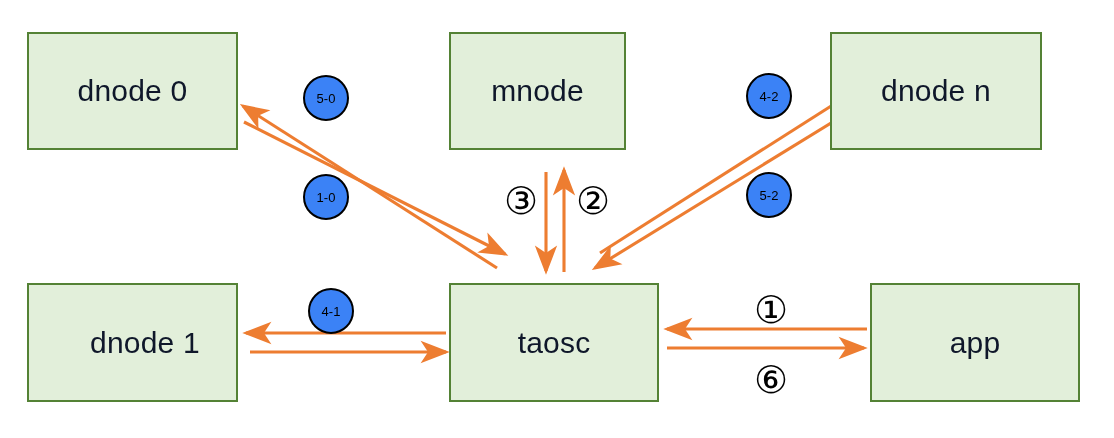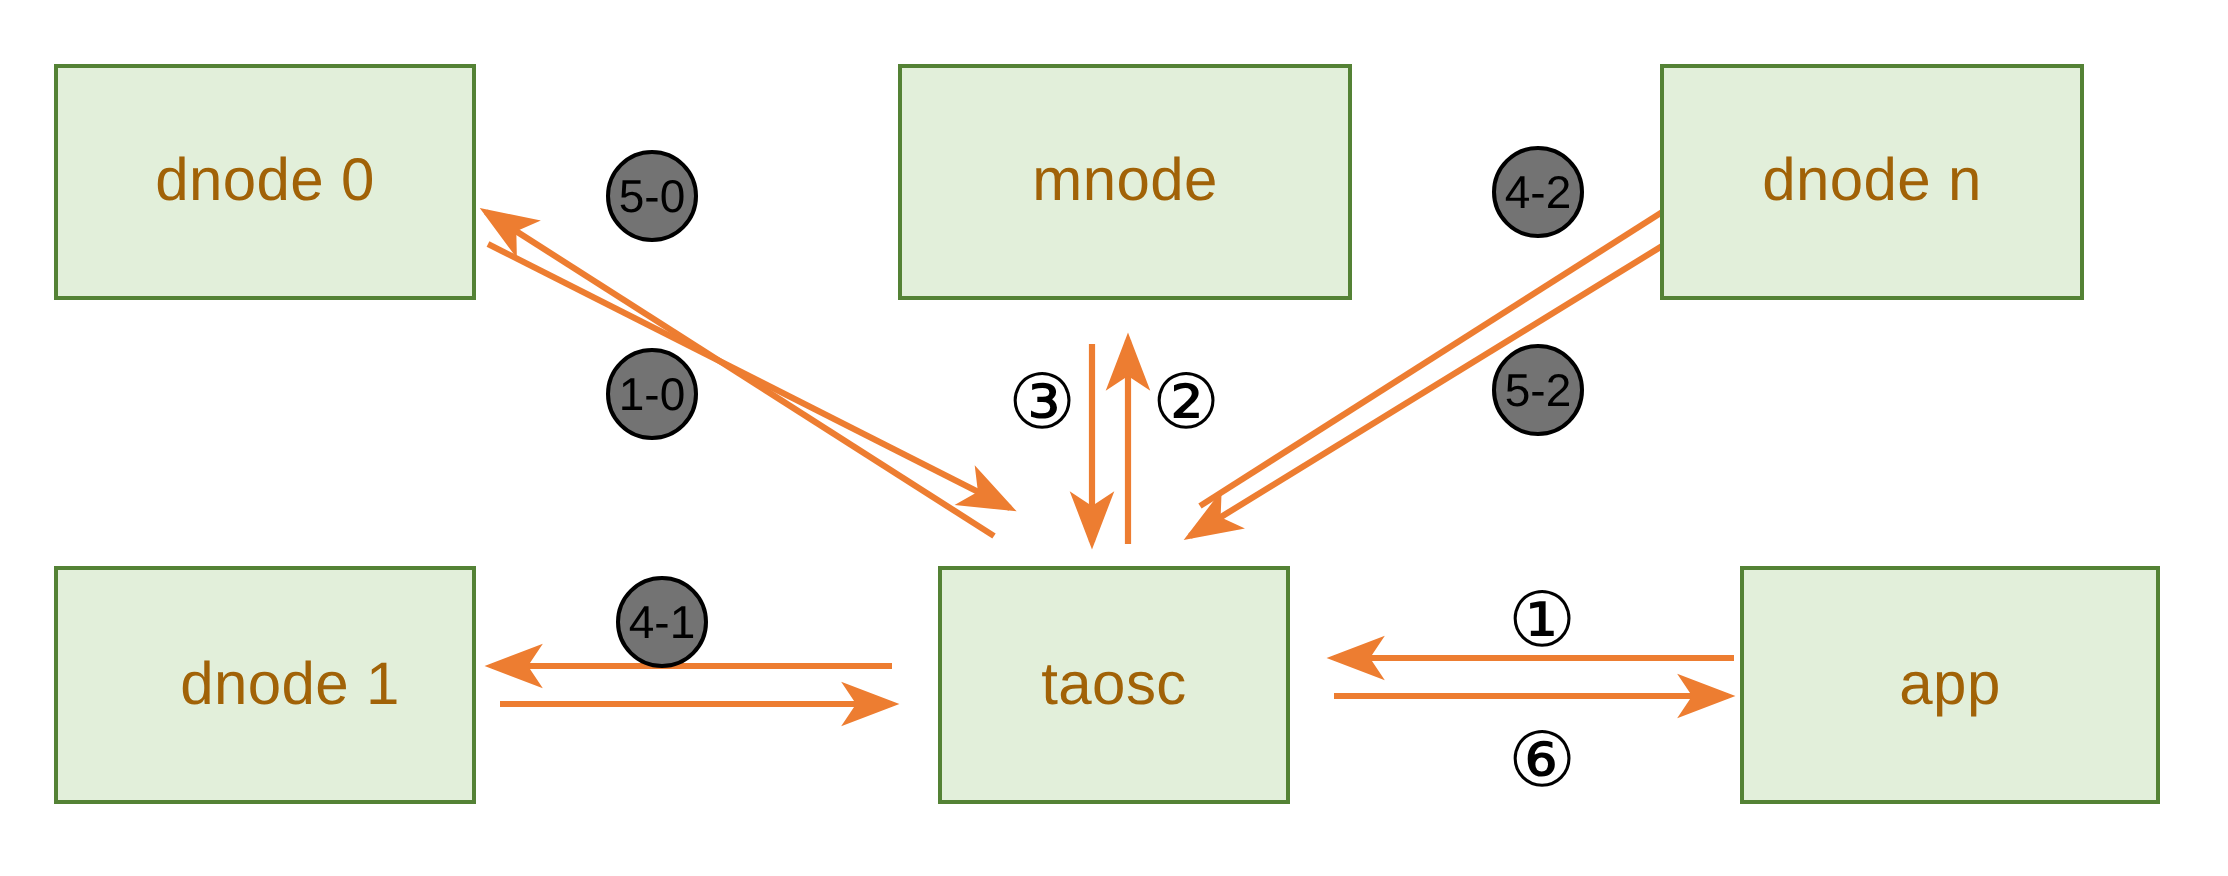--- a/index.html
+++ b/index.html
@@ -22,45 +22,45 @@
     box-sizing: border-box;
     background: #e2efda;
     border: 2px solid #548235;
     display: flex;
     align-items: center;
     justify-content: center;
   }
   .node-label {
     font-family: "Liberation Sans", sans-serif;
     font-size: 30px;
-    color: #a16207;
+    color: #0f172a;
     letter-spacing: 0.2px;
     white-space: nowrap;
   }
   #edges {
     position: absolute;
     left: 0;
     top: 0;
     width: 1114px;
     height: 438px;
     pointer-events: none;
   }
   .edge-label {
     position: absolute;
     box-sizing: border-box;
     width: 46px;
     height: 46px;
     border-radius: 50%;
     border: 2.2px solid #000000;
-    background: #737373;
+    background: #3b82f6;
     display: flex;
     align-items: center;
     justify-content: center;
     font-family: "Liberation Sans", sans-serif;
-    font-size: 23px;
+    font-size: 13px;
     color: #000000;
     line-height: 1;
   }
   .edge-label.glyph {
     border: none;
     background: transparent;
     font-size: 38px;
     font-family: "DejaVu Sans", sans-serif;
   }
 </style>
@@ -97,33 +97,33 @@
       <line x1="867" y1="329" x2="667" y2="329" marker-end="url(#ah)"></line>
 
       <line x1="667" y1="348" x2="864" y2="348" marker-end="url(#ah)"></line>
     </g>
   </svg>
 
   <div class="node-box" style="left:27px;  top:32px;  width:211px; height:118px;">
     <span class="node-label">dnode 0</span>
   </div>
 
-  <div class="node-box" style="left:449px; top:32px;  width:227px; height:118px;">
+  <div class="node-box" style="left:449px; top:32px;  width:177px; height:118px;">
     <span class="node-label">mnode</span>
   </div>
 
   <div class="node-box" style="left:830px; top:32px;  width:212px; height:118px;">
     <span class="node-label">dnode n</span>
   </div>
 
   <div class="node-box" style="left:27px;  top:283px; width:211px; height:119px;padding-left:25px;">
     <span class="node-label">dnode 1</span>
   </div>
 
-  <div class="node-box" style="left:449px; top:283px; width:176px; height:119px;margin-left:20px;">
+  <div class="node-box" style="left:449px; top:283px; width:210px; height:119px;">
     <span class="node-label">taosc</span>
   </div>
 
   <div class="node-box" style="left:870px; top:283px; width:210px; height:119px;justify-content:center;">
     <span class="node-label">app</span>
   </div>
 
   <div class="edge-label" style="left:303px; top:75px;">5-0</div>
 
   <div class="edge-label" style="left:303px; top:174px;">1-0</div>

